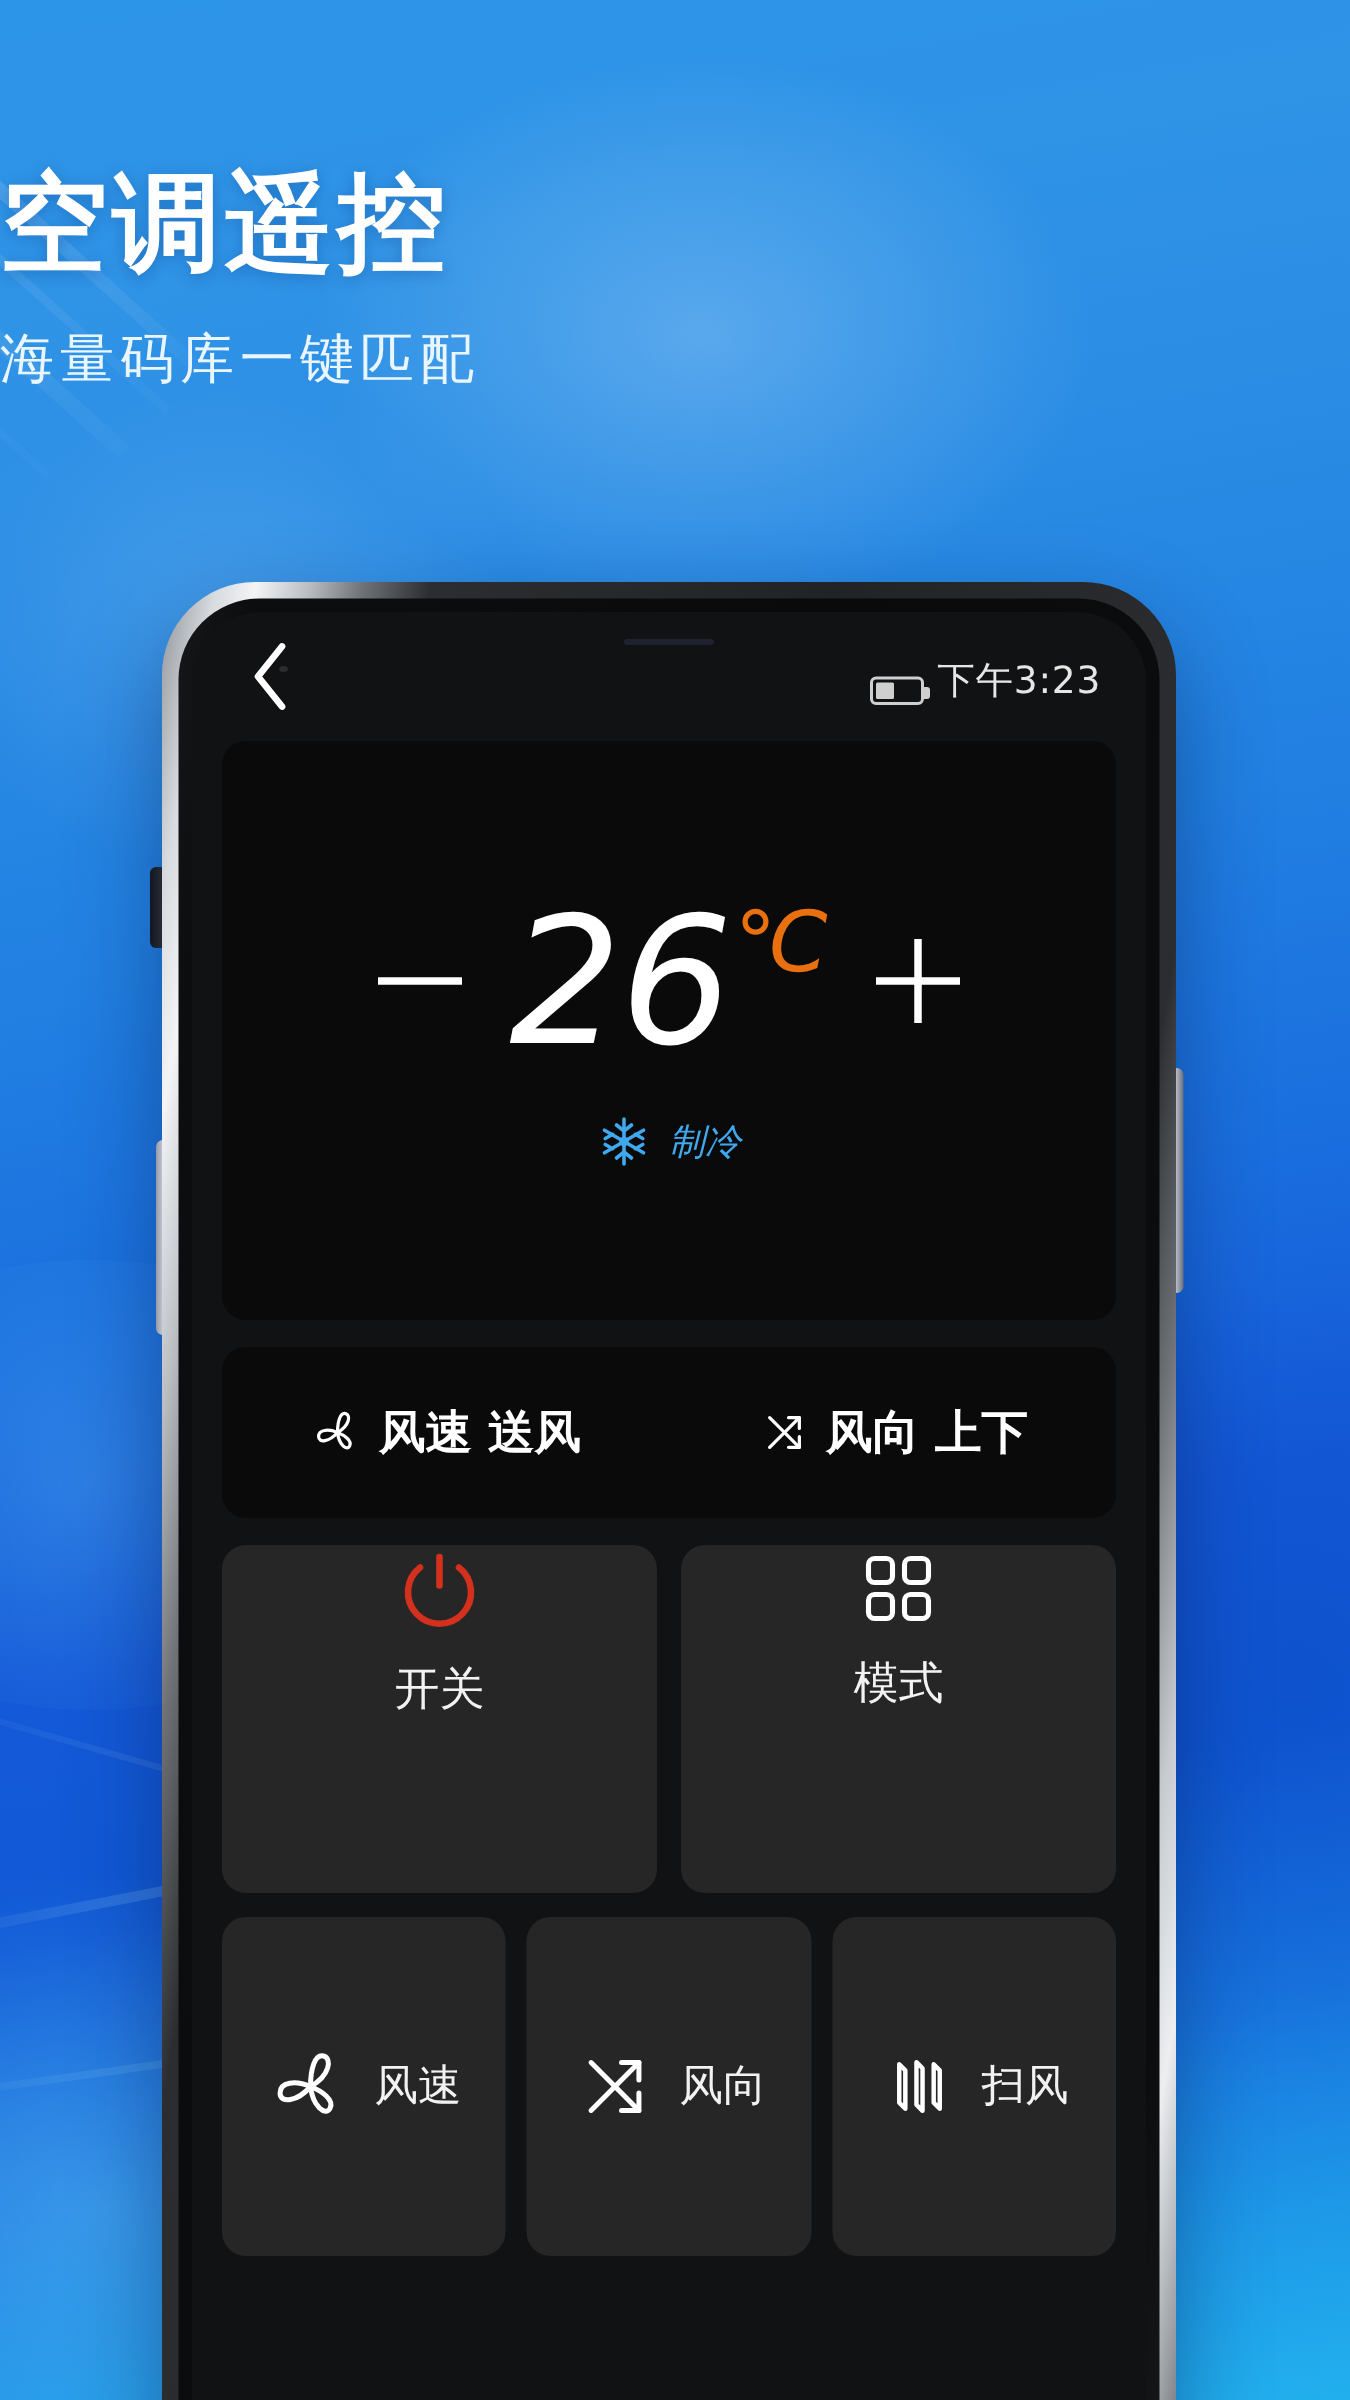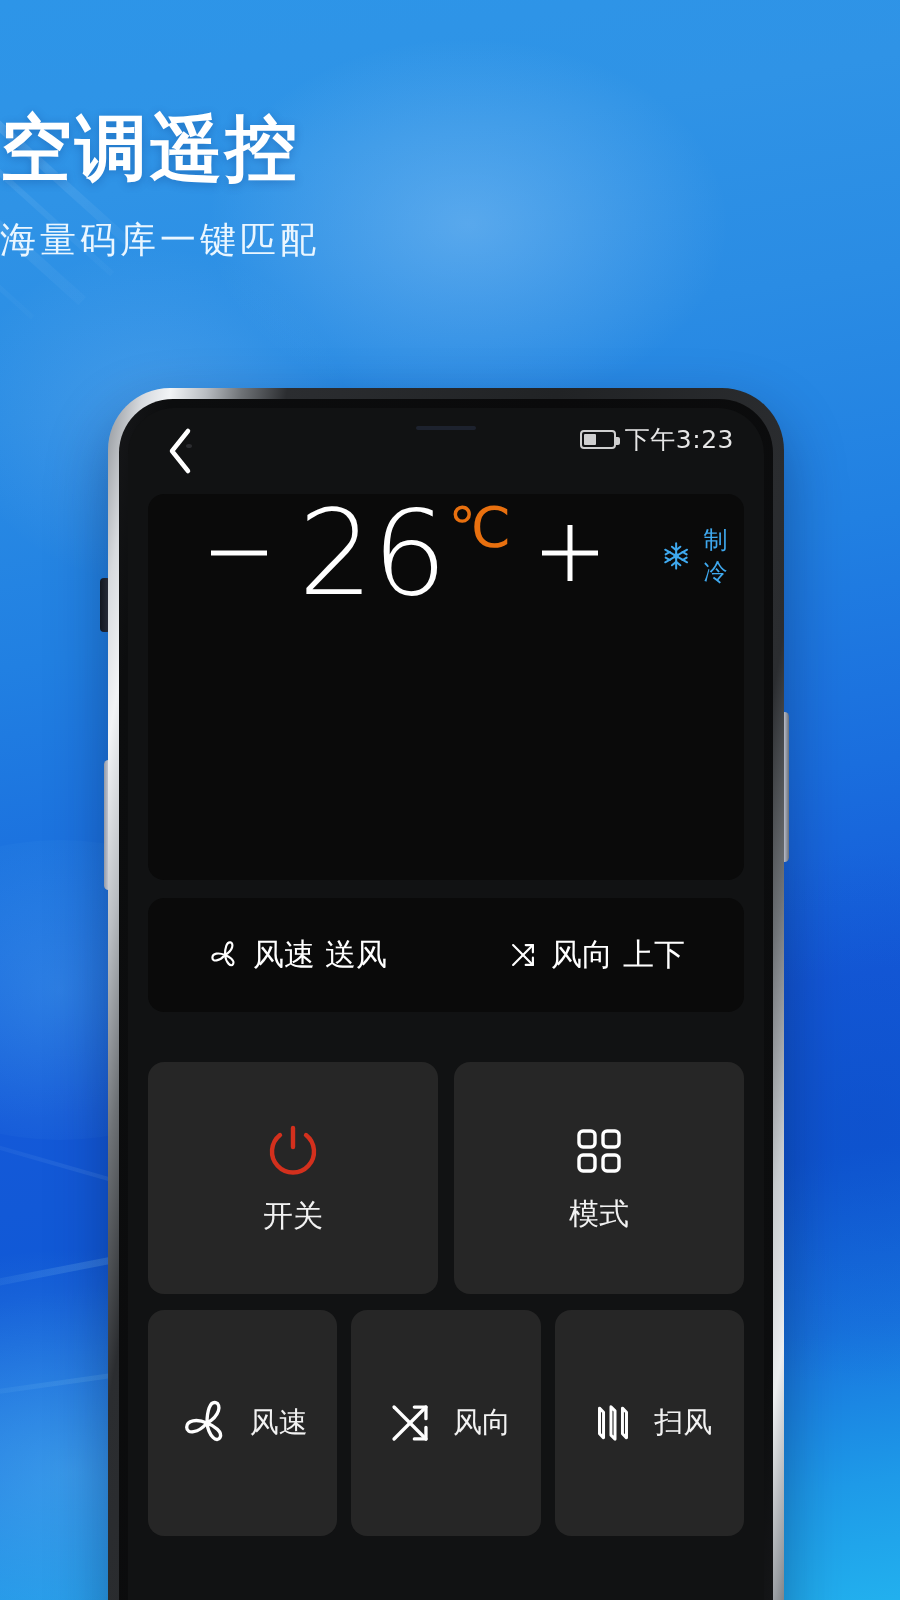--- a/index.html
+++ b/index.html
@@ -137,21 +137,21 @@
   .sensor-dot {
     position:absolute; left: 58px; top: 36px;
     width: 6px; height: 4px; border-radius: 50%;
     background: rgba(70,70,75,0.5);
   }
 
   
   .statusbar {
     position: absolute; top: 0; left: 0; right: 0;
     height: 62px;
-    display: flex; align-items: center; justify-content: flex-end;
+    display: flex; align-items: flex-end; justify-content: flex-end;
     padding-right: 30px;
     gap: 9px;
     color: #e6e6e6;
     font-size: 25px;
   }
   .battery {
     width: 36px; height: 19px;
     border: 2px solid #cfcfcf;
     border-radius: 4px;
     position: relative;
@@ -191,24 +191,25 @@
 
   .card {
     background: #0a0a0a;
     border-radius: 16px;
   }
 
   
   .temp-panel {
     height: 386px;
     display: flex;
-    flex-direction: row;
-    align-items: flex-start;
+    flex-direction: column;
+    align-items: center;
     justify-content: center;
     margin-bottom: 18px;
+    font-style: italic;
   }
   .temp-row {
     display: flex;
     align-items: center;
     justify-content: center;
     width: 100%;
     gap: 0;
   }
   .step-btn {
     width: 118px;
@@ -242,20 +243,21 @@
     color: #3fa9ef;
     font-size: 24px;
   }
 
   
   .status-strip {
     height: 114px;
     display: flex;
     align-items: center;
     margin-bottom: 18px;
+    font-weight: bold;
   }
   .strip-cell {
     flex: 1;
     display: flex; align-items: center; justify-content: center;
     gap: 10px;
     color: #ffffff;
     font-size: 31px;
     cursor: pointer;
   }
 
@@ -266,24 +268,22 @@
     margin-bottom: 16px;
   }
   .big-btn {
     flex: 1;
     height: 232px;
     background: #262626;
     border-radius: 16px;
     display: flex;
     flex-direction: column;
     align-items: center;
-    justify-content: center;
     gap: 14px;
     cursor: pointer;
-    margin-top: 32px;
   }
   .big-btn .lbl { color:#f2f2f2; font-size: 30px; }
 
   
   .btn-grid-3 {
     display: flex;
     gap: 14px;
   }
   .small-btn {
     flex: 1;

